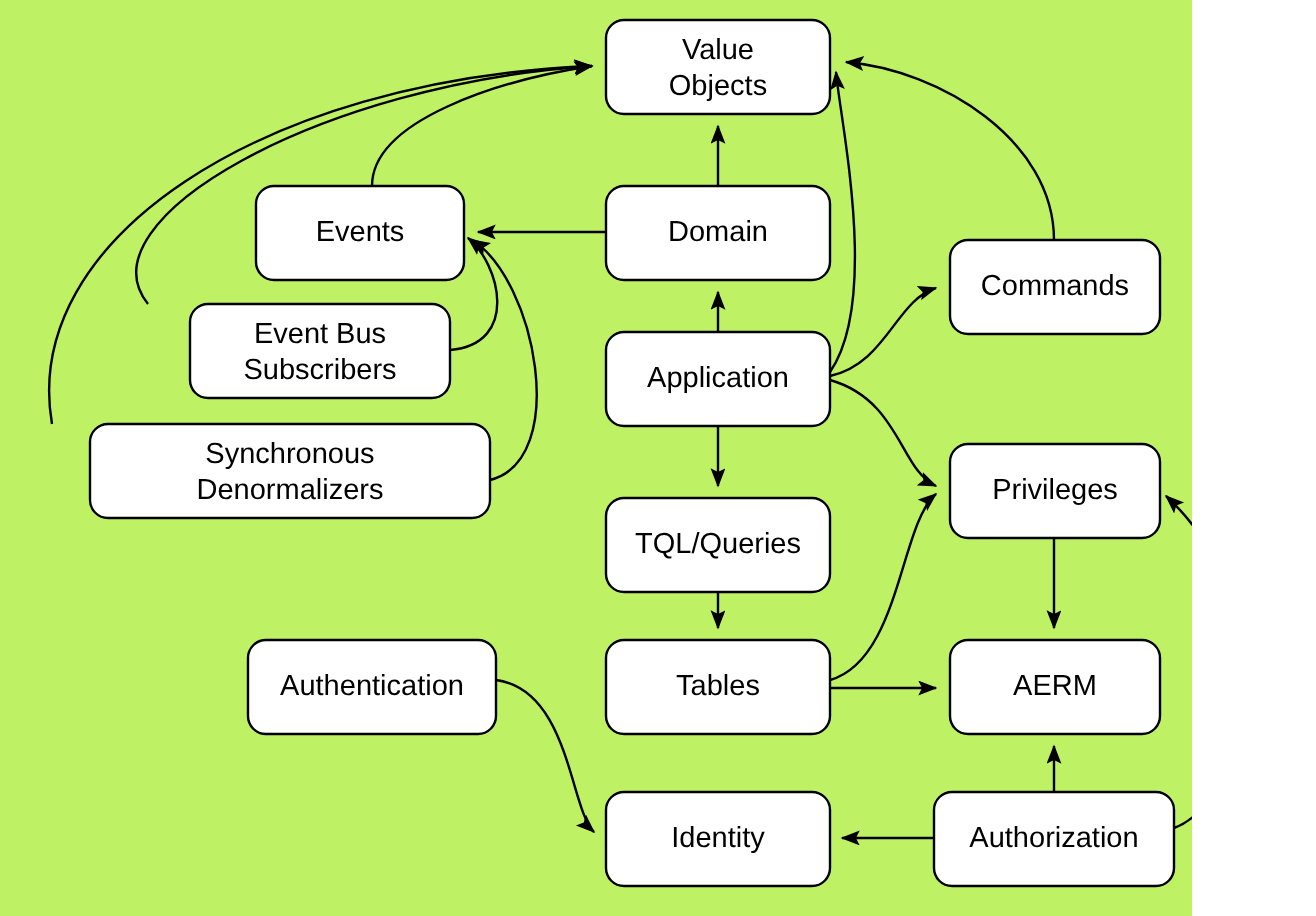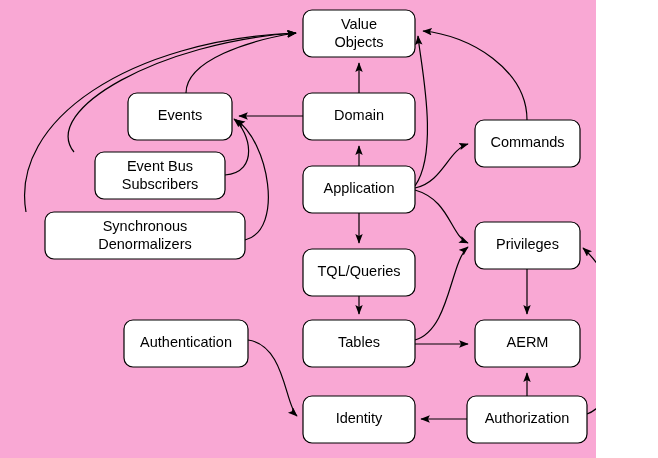--- a/index.html
+++ b/index.html
@@ -4,21 +4,21 @@
 <style>
   html, body {
     margin: 0;
     padding: 0;
     background: #ffffff;
   }
   #canvas-wrap {
     position: relative;
     width: 596px;
     height: 458px;
-    background: #f9a8d4;
+    background: #bef264;
     overflow: hidden;
     font-family: "Liberation Sans", sans-serif;
   }
   svg#diagram {
     position: absolute;
     left: 0;
     top: 0;
     width: 658px;
     height: 458px;
   }

